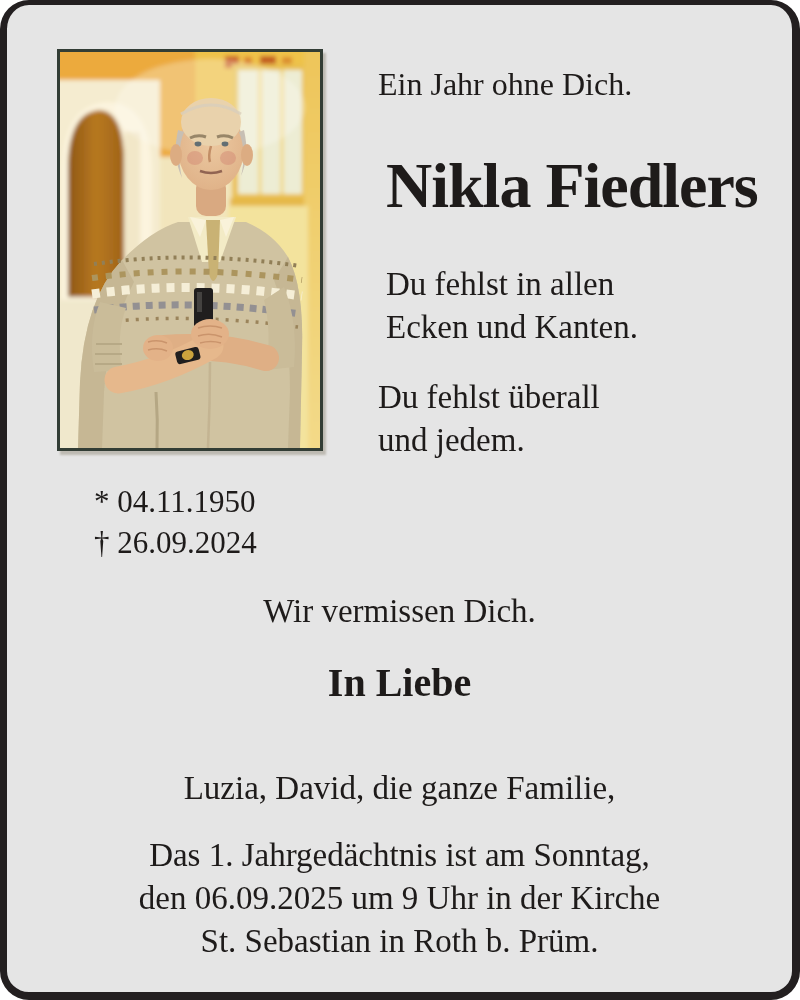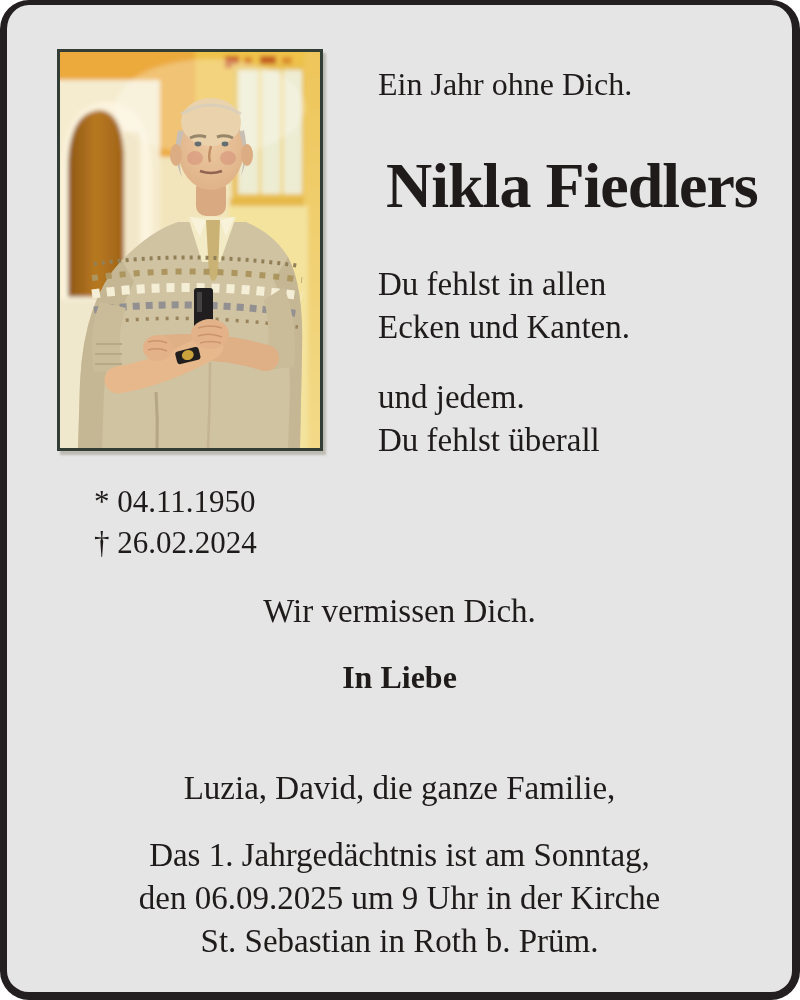--- a/index.html
+++ b/index.html
@@ -26,27 +26,27 @@
     width: 260px; height: 396px;
     border: 3px solid var(--photo_border, #323d35);
     box-shadow: 3px 4px 2px #bdbab2;
     background: #f3e7c2;
   }
   .photo-frame svg { display: block; width: 260px; height: 396px; }
 
   .txt { white-space: nowrap; }
   .intro   { left: 371px; top: 61px;  font-size: 32px; }
   .name    { left: 363px; top: 128px; font-size: 64px; font-weight: bold; letter-spacing: -1px; margin: 16px; text-align: right; }
-  .quote-1 { left: 371px; top: 258px; font-size: 33px; line-height: 43px; }
+  .quote-1 { left: 379px; top: 258px; font-size: 33px; line-height: 43px; }
   .quote-2 { left: 371px; top: 371px; font-size: 33px; line-height: 43px; }
   .dates   { left: 87px;  top: 476px; font-size: 31px; line-height: 41px; }
 
   .centered { left: 0; right: 0; text-align: center; }
   .missing  { top: 588px; font-size: 33px; }
-  .closing  { top: 654px; font-size: 32px; font-weight: bold; }
+  .closing  { top: 654px; font-size: 40px; font-weight: bold; }
   .family   { top: 761px; font-size: 33px; line-height: 44px; }
   .notice   { top: 829px; font-size: 33px; line-height: 43px; }
 </style>
 </head>
 <body>
 
 <div class="sheet">
 
   <div class="abs photo-frame">
     <svg viewBox="0 0 260 396" xmlns="http://www.w3.org/2000/svg">
@@ -162,27 +162,27 @@
   <div class="abs txt intro">Ein Jahr ohne Dich.</div>
 
   <h1 class="abs txt name">Nikla Fiedlers</h1>
 
   <div class="abs quote-1">
     <div class="txt">Du fehlst in allen</div>
     <div class="txt">Ecken und Kanten.</div>
   </div>
 
   <div class="abs quote-2">
+    <div class="txt">Du fehlst überall</div>
     <div class="txt">und jedem.</div>
-    <div class="txt">Du fehlst überall</div>
   </div>
 
   <div class="abs dates">
     <div class="txt">* 04.11.1950</div>
-    <div class="txt">† 26.02.2024</div>
+    <div class="txt">† 26.09.2024</div>
   </div>
 
   <div class="abs centered missing">Wir vermissen Dich.</div>
 
   <div class="abs centered closing">In Liebe</div>
 
   <div class="abs centered family">
     <div>Luzia, David, die ganze Familie,</div>
   </div>
 

